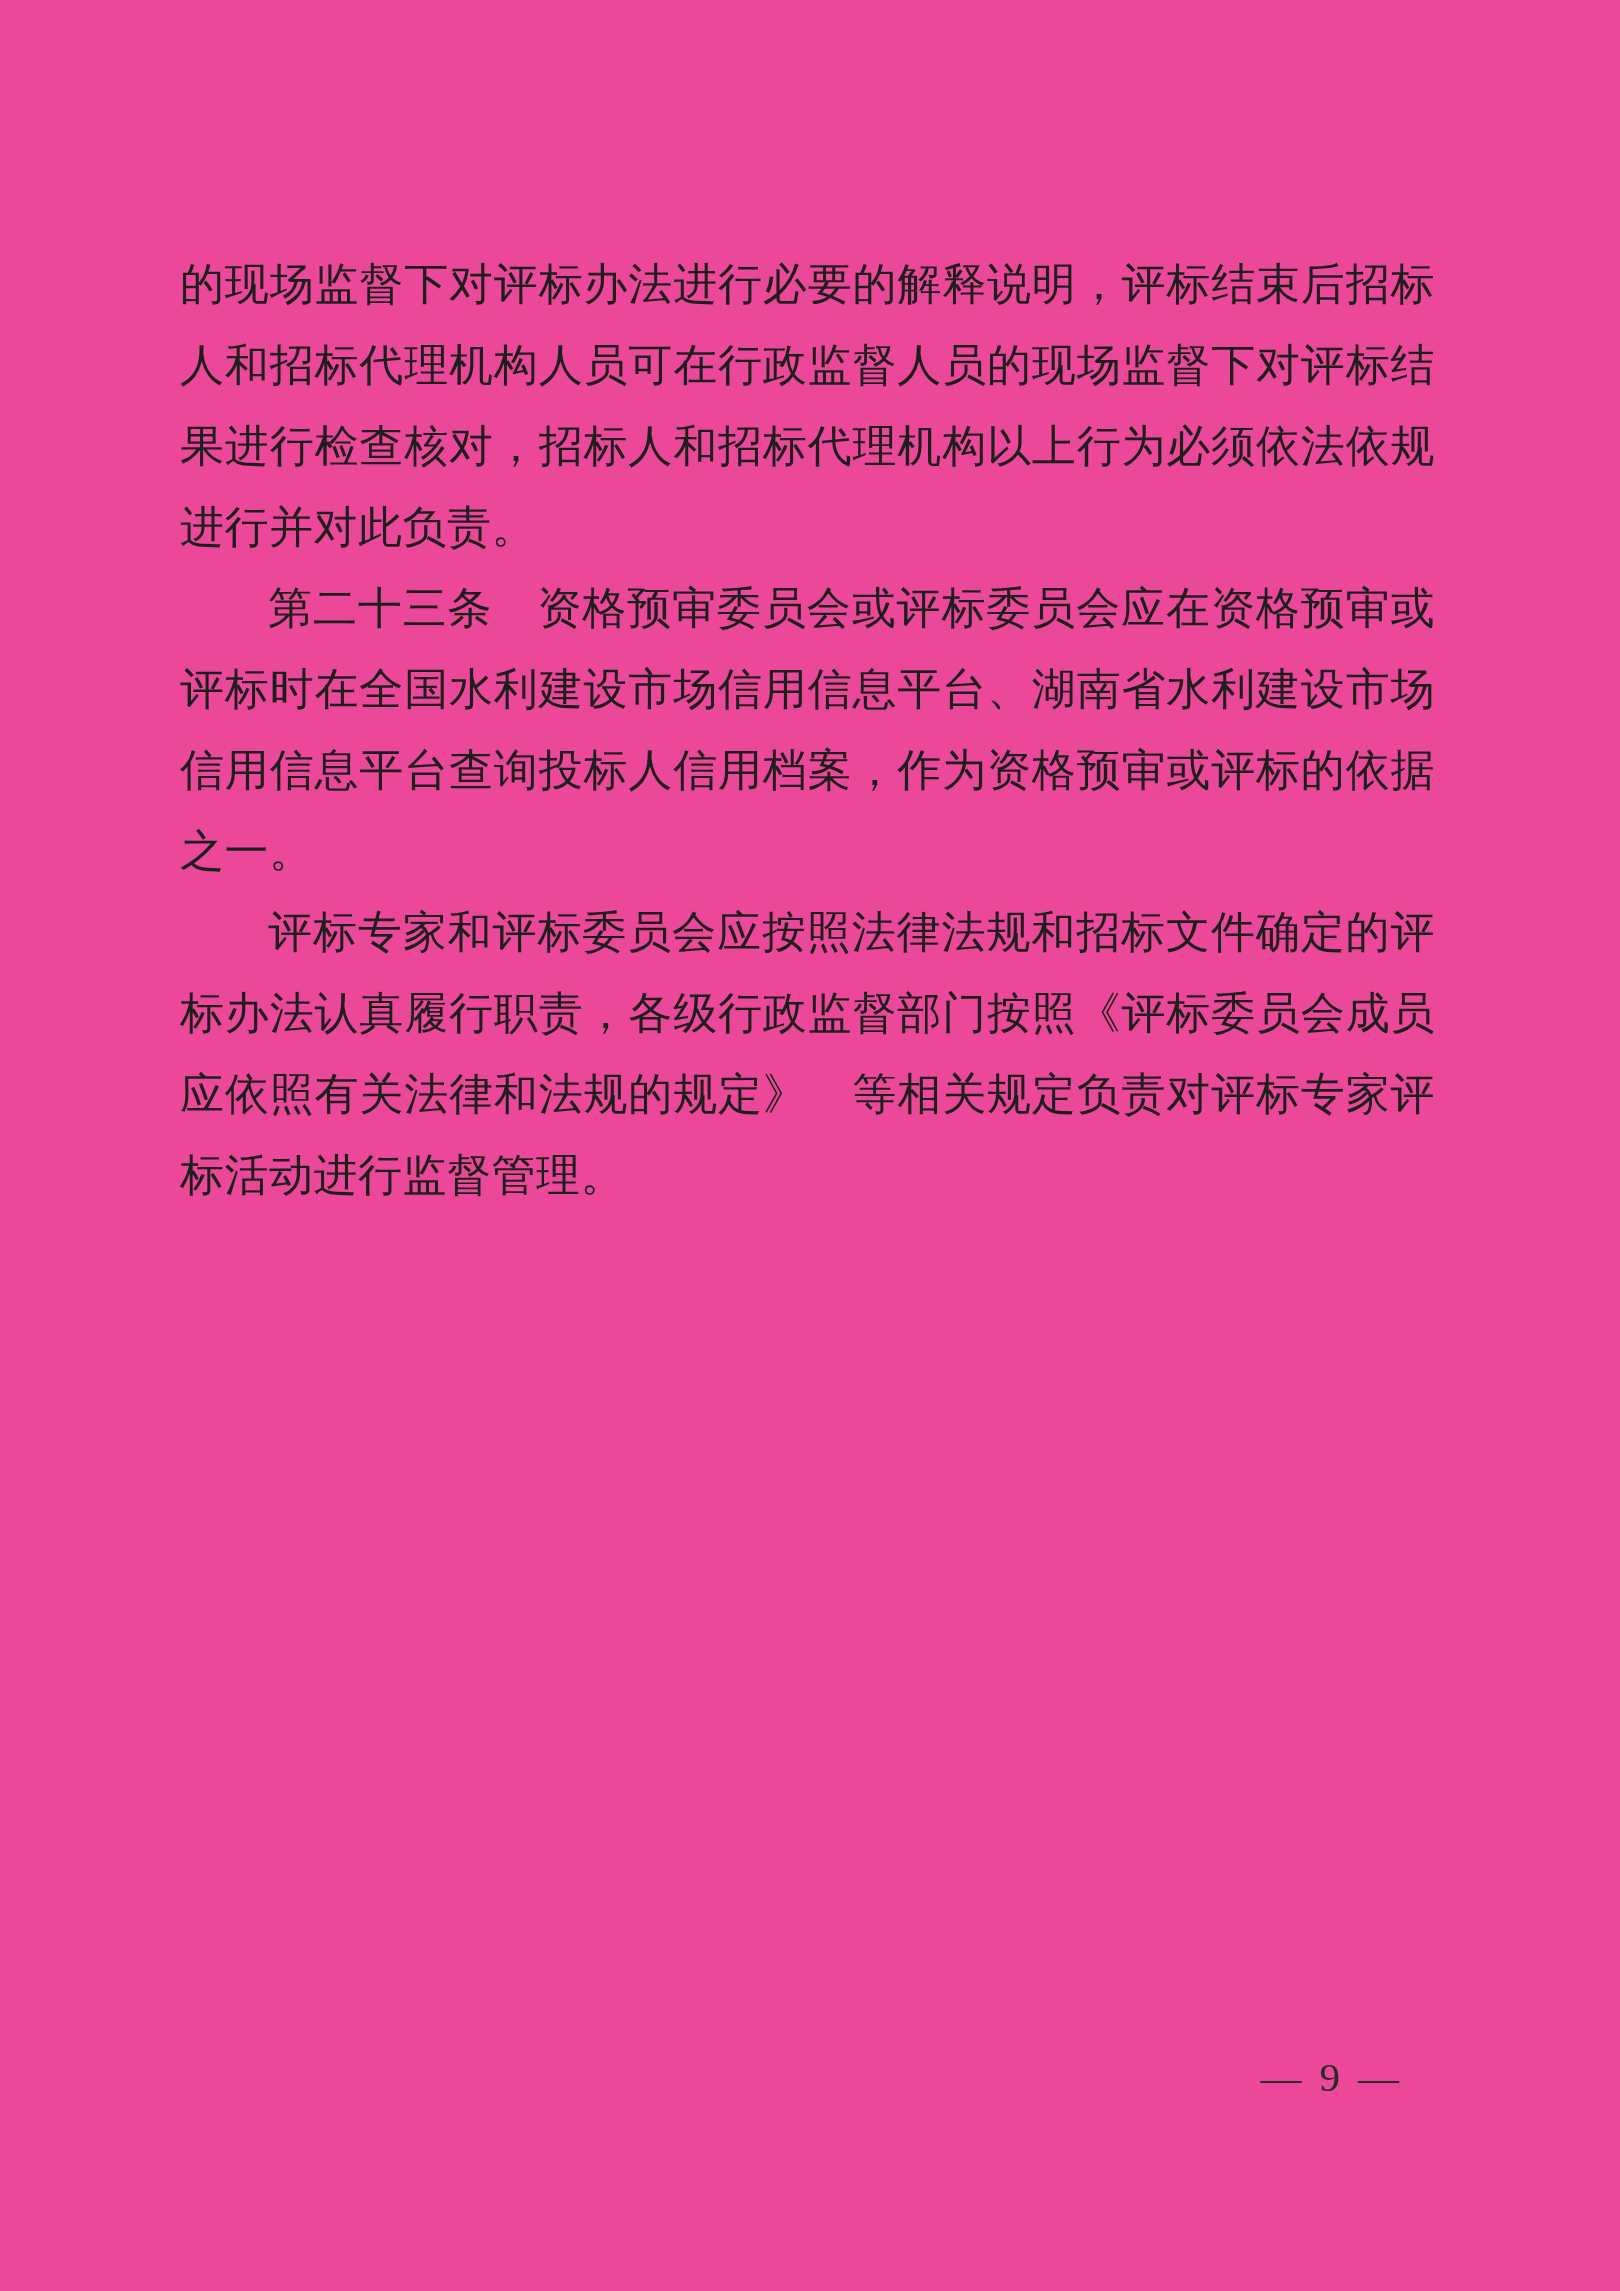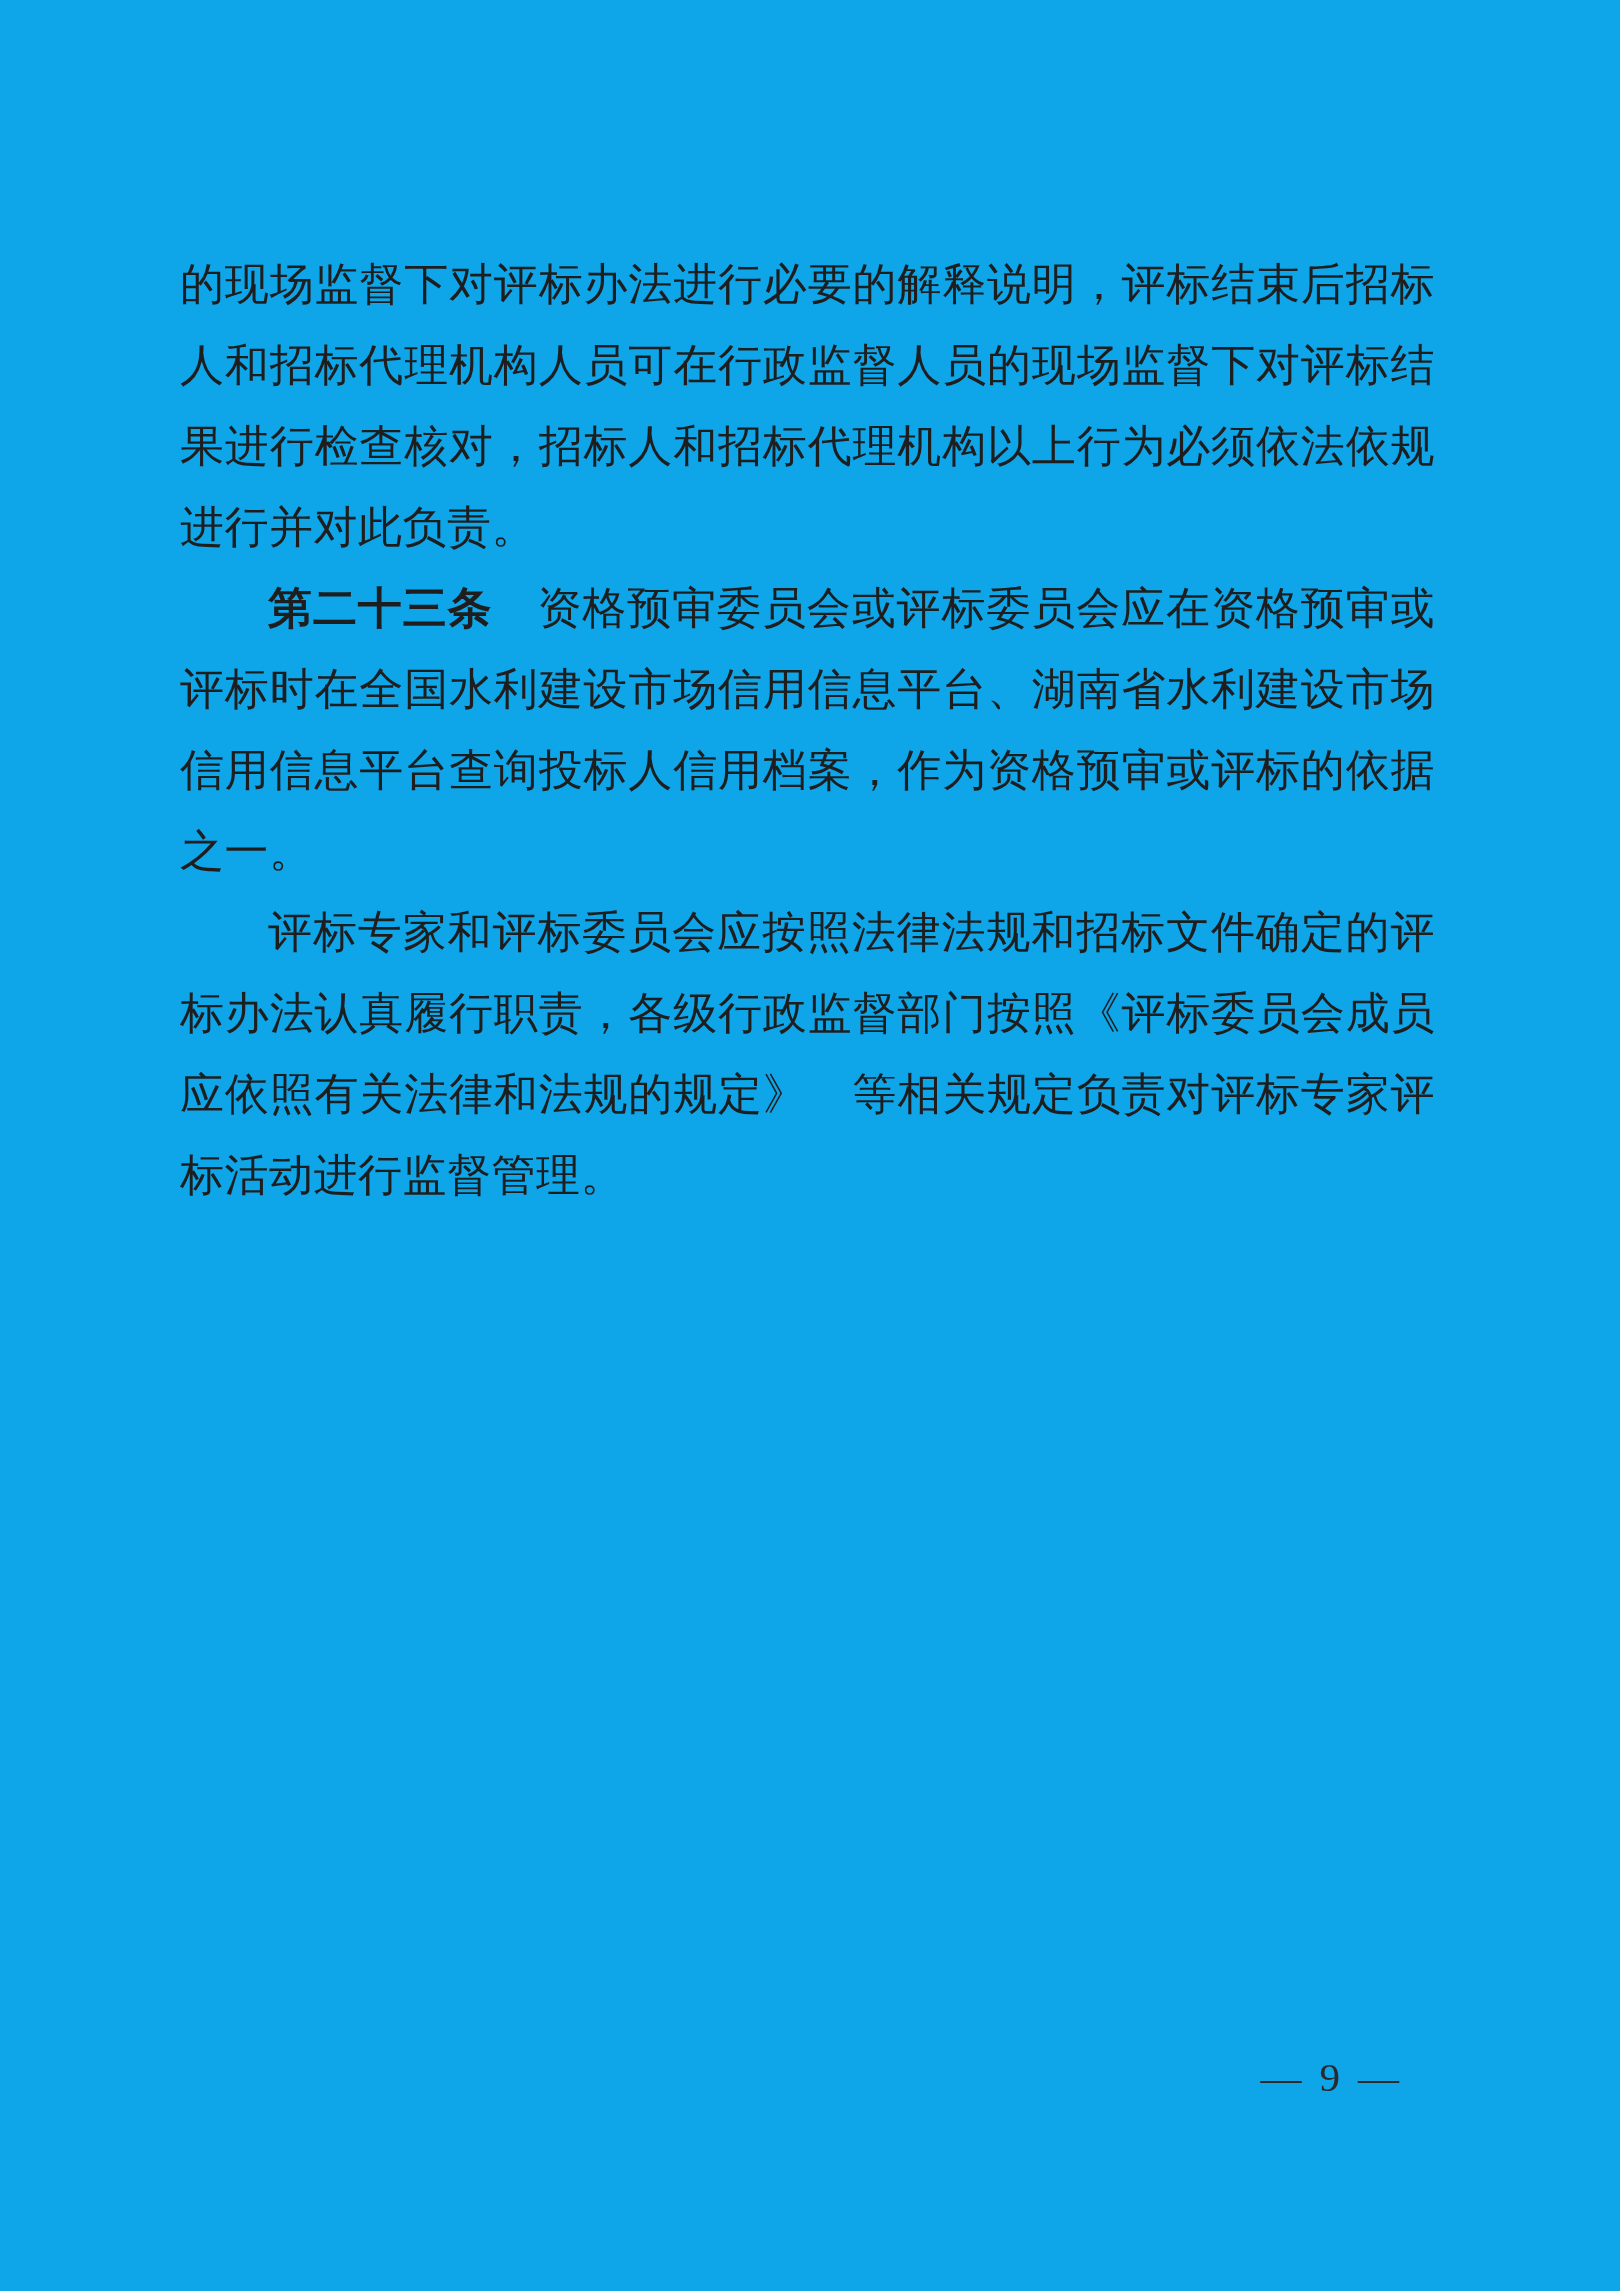--- a/index.html
+++ b/index.html
@@ -9,21 +9,21 @@
   }
   body {
     width: 1620px;
     height: 2292px;
     position: relative;
     overflow: hidden;
   }
   .page {
     position: absolute;
     inset: 0;
-    background: #0ea5e9;
+    background: #ec4899;
     color: #1e1e1e;
     font-family: "Liberation Serif", "DejaVu Serif", serif;
   }
   .content {
     position: absolute;
     left: 180px;
     top: 244px;
     width: 1255px;
     font-size: 44px;
     line-height: 81px;
@@ -34,21 +34,21 @@
   }
   .para {
     margin: 0;
     padding: 0;
     text-indent: 2em;
   }
   .para.no-indent {
     text-indent: 0;
   }
   .article-no {
-    font-weight: 700;
+    font-weight: 400;
   }
   .footer {
     position: absolute;
     top: 2056px;
     right: 217px;
     font-size: 41px;
     line-height: 43px;
     letter-spacing: 3.9px;
     color: #2a2a2a;
     font-family: "Liberation Serif", "DejaVu Serif", serif;

